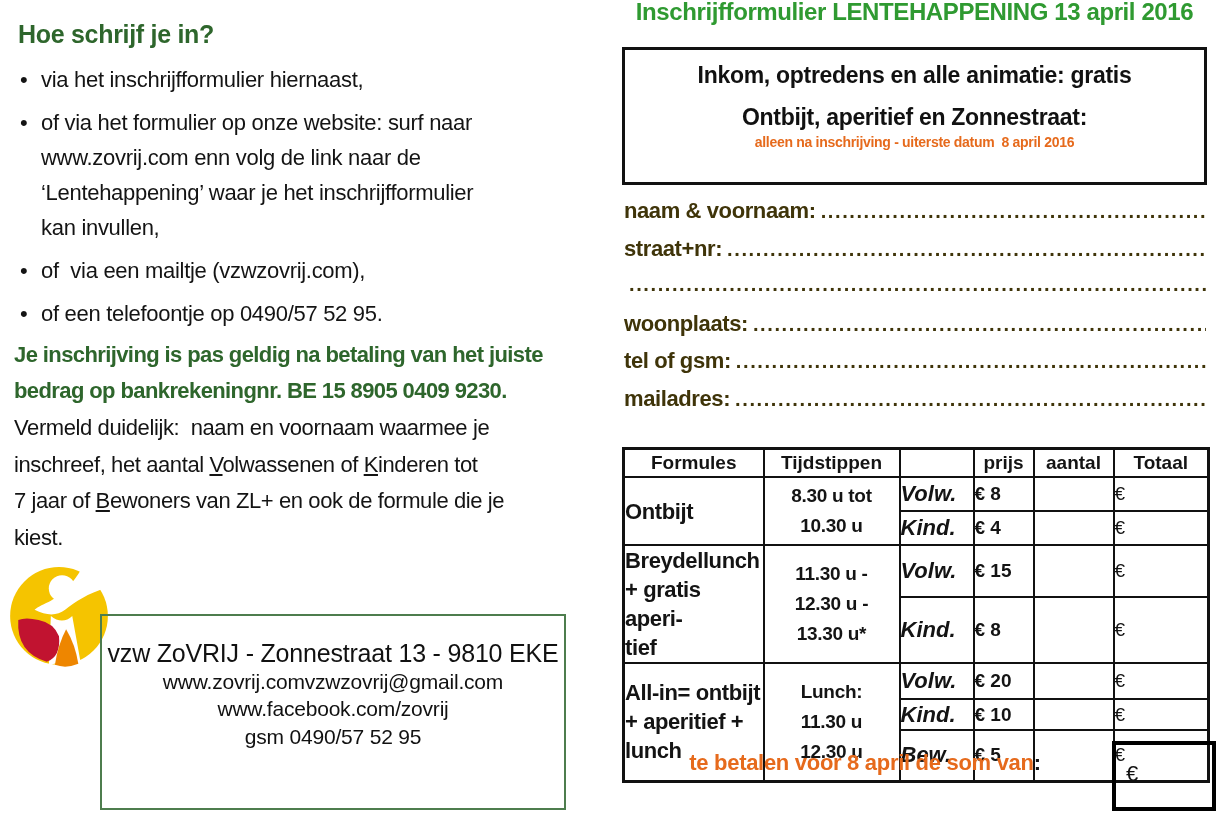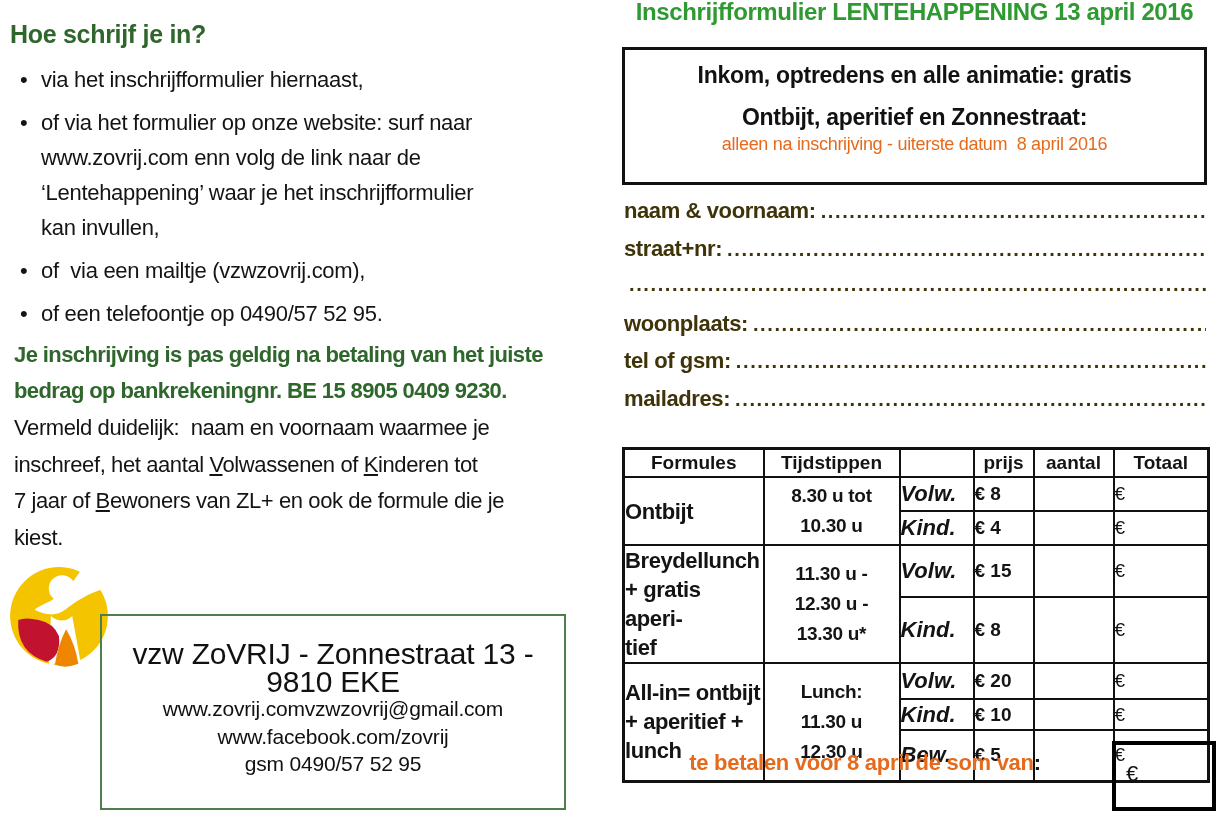--- a/index.html
+++ b/index.html
@@ -3,47 +3,47 @@
 <meta charset="utf-8">
 <style>
   html,body{margin:0;padding:0;background:#ffffff;}
   #page{
     position:relative;width:1223px;height:818px;background:#ffffff;overflow:hidden;
     font-family:"Liberation Sans",sans-serif;color:#141414;
   }
   .abs{position:absolute;}
 
   
-  #left-heading{left:10px;top:20px;font-size:25px;font-weight:bold;color:#2e662c;letter-spacing:-0.3px;}
+  #left-heading{left:18px;top:20px;font-size:25px;font-weight:bold;color:#2e662c;letter-spacing:-0.3px;}
   #bullet-list{left:14px;top:62px;width:596px;list-style:none;margin:0;padding:0;}
   #bullet-list li{position:relative;padding-left:27px;font-size:22px;line-height:35px;margin-bottom:8px;letter-spacing:-0.3px;white-space:pre-wrap;}
   .bullet-dot{position:absolute;left:6px;top:0;font-size:22px;color:#141414;}
 
   #green-note{left:14px;top:337px;width:600px;font-size:22px;line-height:36px;color:#2e662c;font-weight:bold;letter-spacing:-0.6px;}
   #detail-note{left:14px;top:410px;width:600px;font-size:22px;line-height:36.5px;letter-spacing:-0.4px;white-space:pre-wrap;}
   #detail-note .ul{text-decoration:underline;}
 
   #zovrij-logo{left:8px;top:563px;width:102px;height:112px;}
 
   #contact-box{
     left:100px;top:614px;width:466px;height:196px;border:2px solid #4e7d4e;
     display:flex;flex-direction:column;align-items:center;justify-content:flex-start;
     padding-top:24px;box-sizing:border-box;text-align:center;
   }
   .contact-line{font-size:21px;line-height:27.5px;color:#111;letter-spacing:-0.2px;}
-  .contact-line.first{font-size:30px;text-align:center;}
+  .contact-line.first{font-size:25px;text-align:center;}
   .contact-line.last{margin-top:6px;}
 
   
   #form-title{left:622px;top:-2px;width:585px;text-align:center;font-size:24px;font-weight:bold;color:#2f9a31;letter-spacing:-0.4px;white-space:nowrap;}
 
   #info-box{left:622px;top:47px;width:579px;height:120px;border:3px solid #111;text-align:center;padding-top:12px;box-sizing:content-box;}
   .info-line1{font-size:23px;font-weight:bold;color:#111;letter-spacing:-0.3px;}
   .info-line2{font-size:23px;font-weight:bold;color:#111;margin-top:15px;letter-spacing:-0.3px;}
-  .info-line3{font-size:18px;font-weight:normal;color:#e66a1c;margin-top:3px;letter-spacing:-0.3px;white-space:pre-wrap;}
+  .info-line3{font-size:14px;font-weight:bold;color:#e66a1c;margin-top:3px;letter-spacing:-0.3px;white-space:pre-wrap;}
 
   #fields{left:624px;top:198px;width:582px;}
   .field-row{display:flex;align-items:baseline;height:37.5px;overflow:hidden;}
   .field-label{font-size:22px;font-weight:bold;color:#3f3409;letter-spacing:-0.4px;white-space:nowrap;flex:0 0 auto;}
   .field-dots{flex:1 1 auto;overflow:hidden;white-space:nowrap;font-size:20px;font-weight:bold;color:#3f3409;letter-spacing:1.6px;margin-left:5px;}
 
   #pricing-table{left:622px;top:447px;border-collapse:collapse;table-layout:fixed;width:585px;}
   #pricing-table th,#pricing-table td{border:2px solid #111;padding:0;overflow:hidden;}
   #pricing-table{border:3px solid #111;}
   #pricing-table th{font-size:19px;font-weight:bold;text-align:center;height:26px;}

